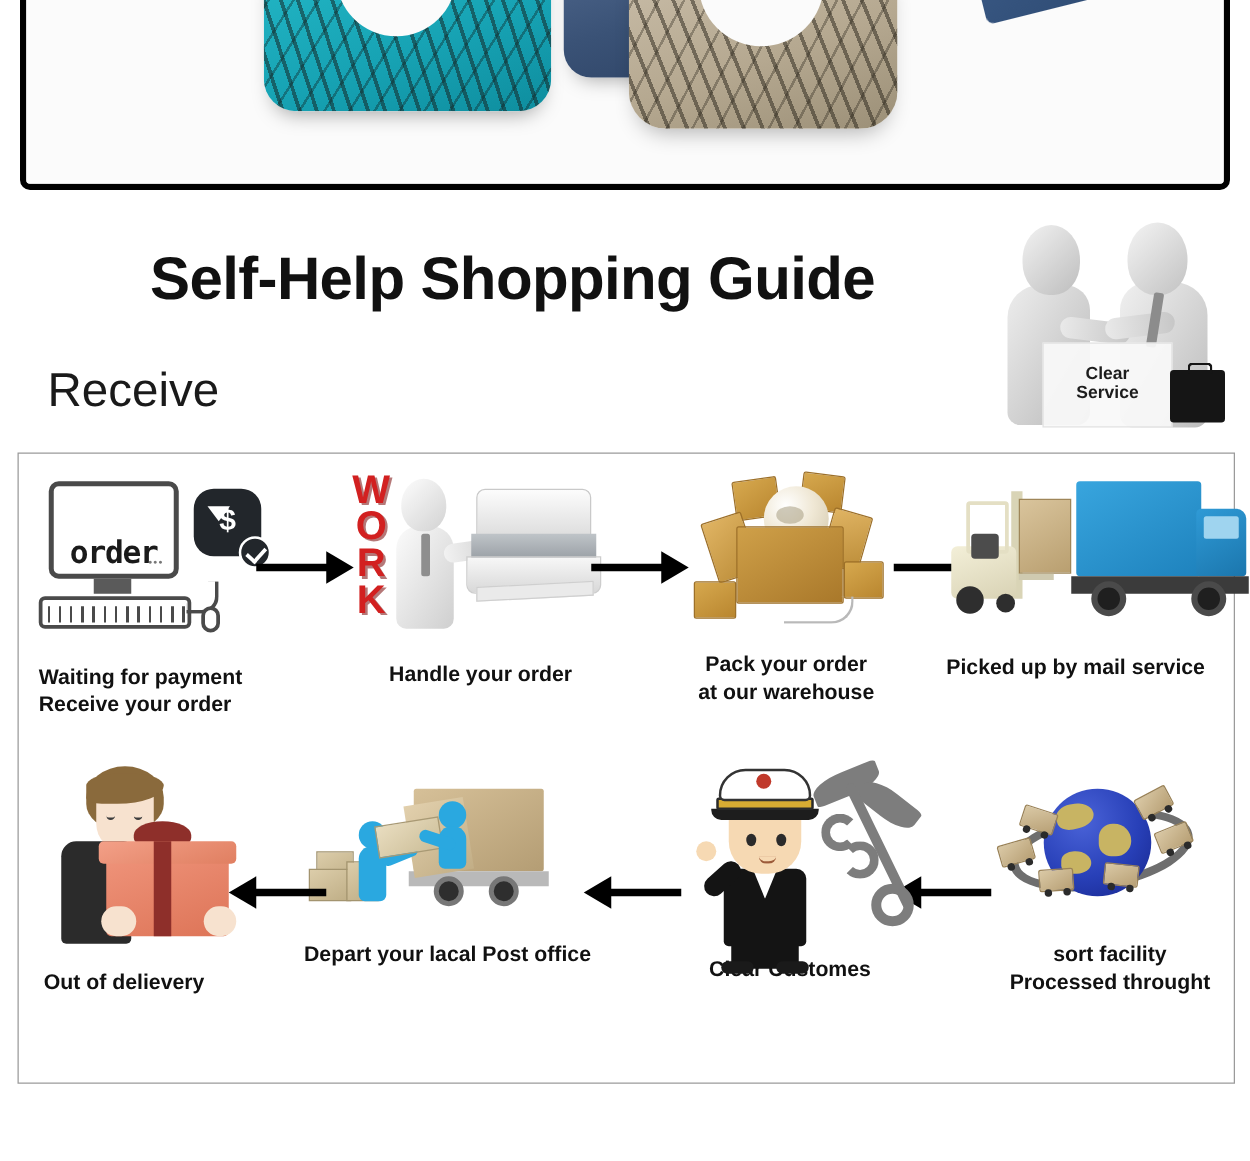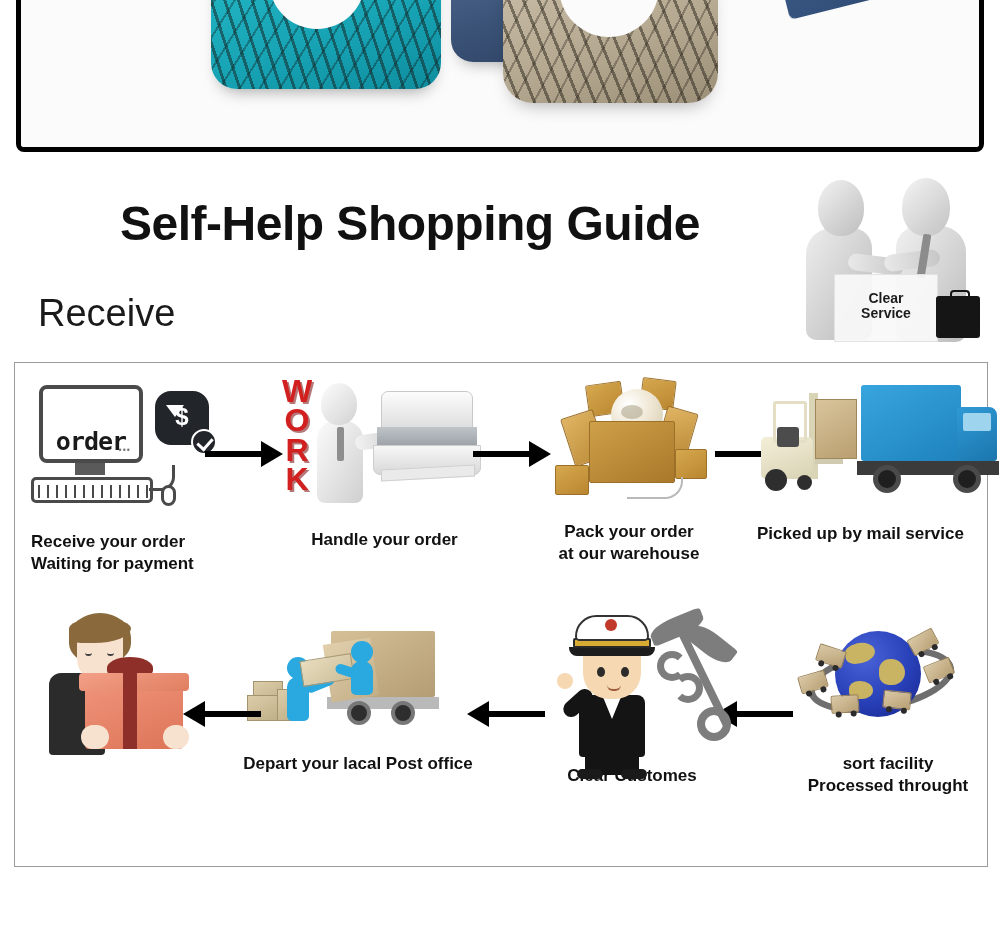--- a/index.html
+++ b/index.html
@@ -370,22 +370,22 @@
         <div class="mon-kb"></div>
         <div class="mon-cord"></div>
         <div class="mon-mouse"></div>
         <div class="pay-badge">
           <div class="darrow"></div>
           <div class="dollar">$</div>
         </div>
         <div class="pay-check"></div>
       </div>
       <div class="cap" style="margin-top:18px;">
+        <div>Waiting for payment</div>
         <div>Receive your order</div>
-        <div>Waiting for payment</div>
       </div>
     </div>
 
     <div class="arrow arrow-r" style="left:190px; top:78px; width:78px;">
       <div class="shaft"></div>
         <div class="head"></div>
     </div>
 
     <div class="step" style="left:262px; top:14px; width:215px;">
       <div class="step-art" style="height:136px;">
@@ -561,16 +561,19 @@
         <div class="pg-eye pg-eye-l"></div>
         <div class="pg-eye pg-eye-r"></div>
         <div class="pg-body"></div>
         <div class="pg-bow"></div>
         <div class="pg-gift"></div>
         <div class="pg-lid"></div>
         <div class="pg-rib-v"></div>
         <div class="pg-hand-l"></div>
         <div class="pg-hand-r"></div>
       </div>
+      <div class="cap" style="margin-top:14px;">
+        <div>Out of delievery</div>
+      </div>
     </div>
 
   </div>
 </div>
 
 </body></html>

